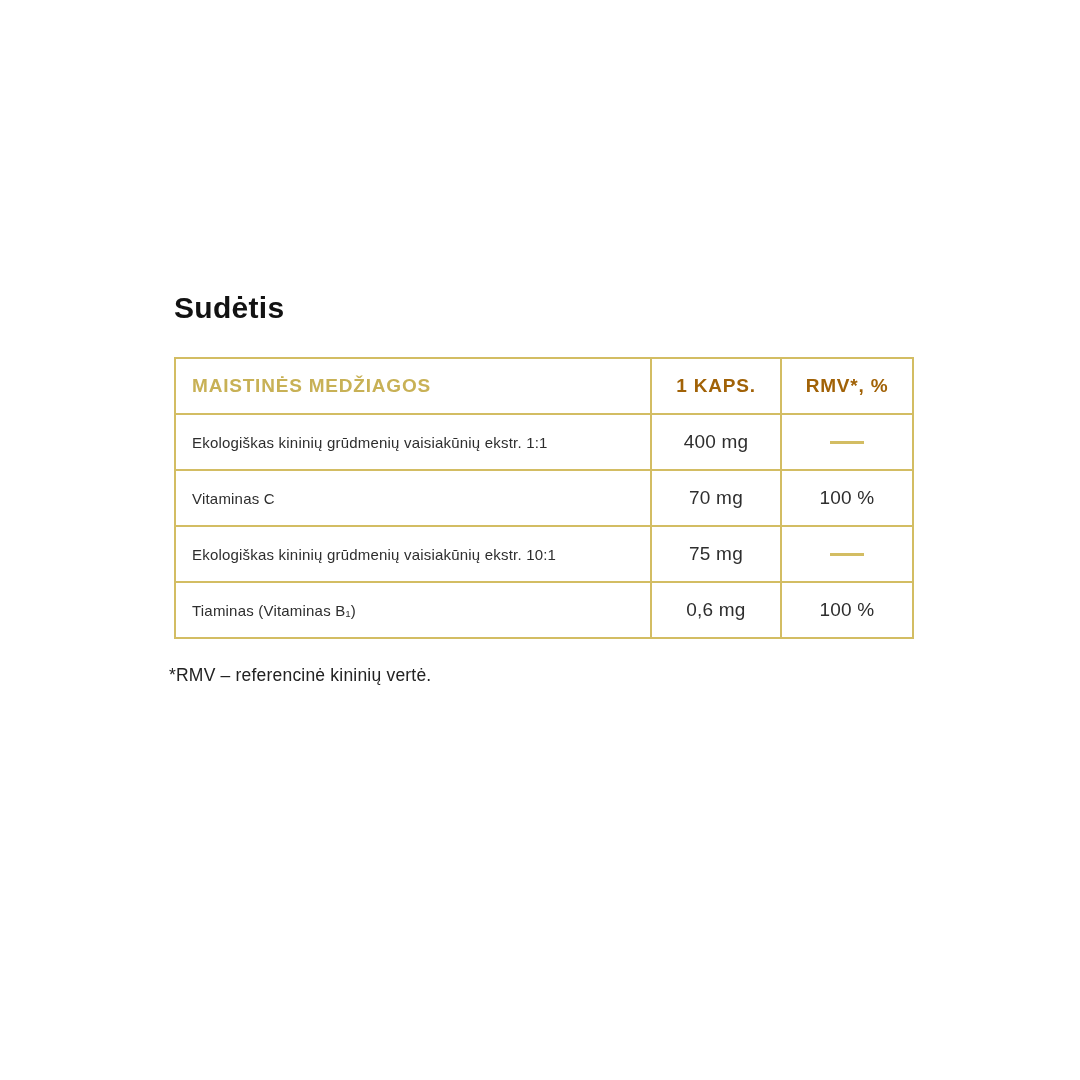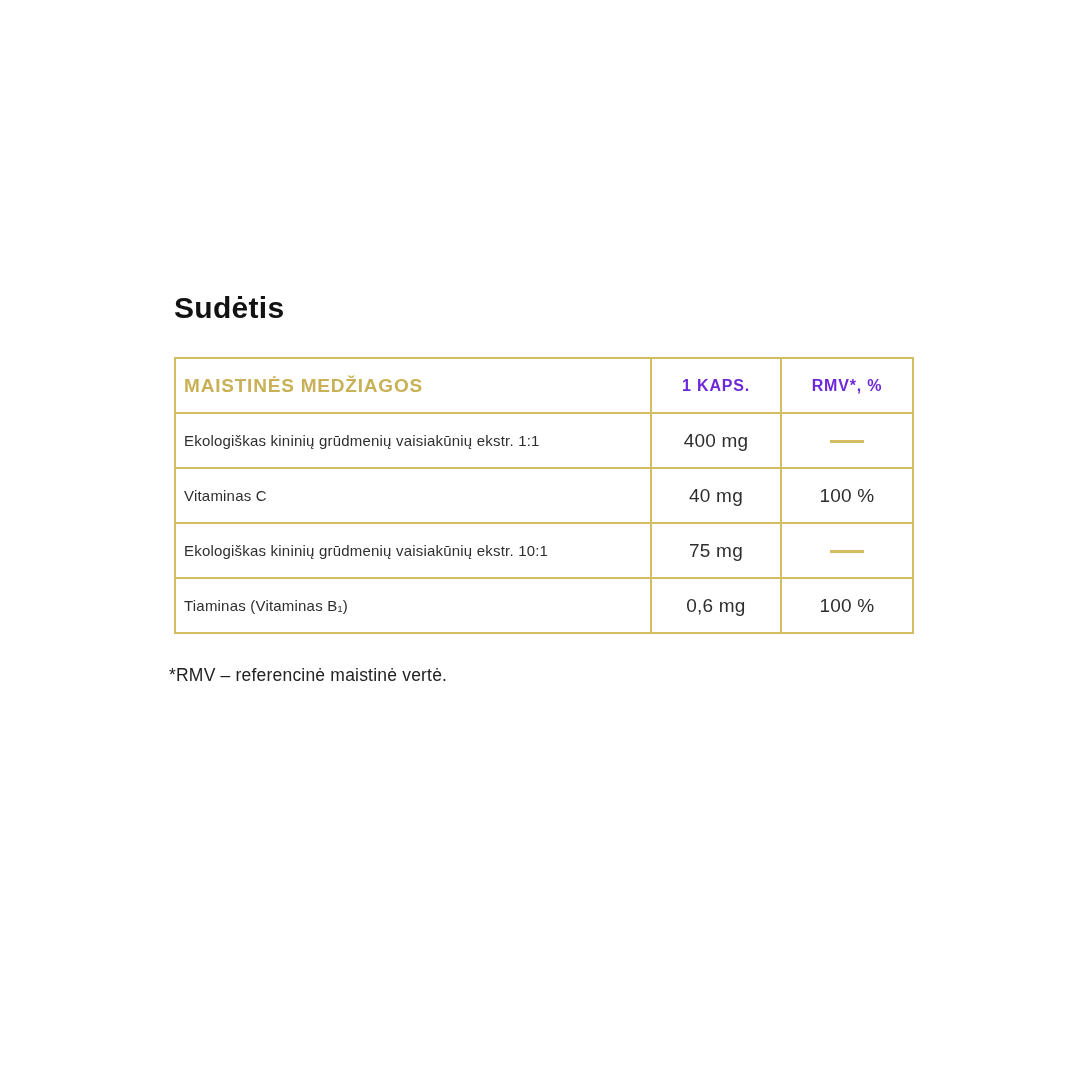--- a/index.html
+++ b/index.html
@@ -29,41 +29,41 @@
     left: 174px;
     top: 357px;
     border-collapse: collapse;
     table-layout: fixed;
     width: 738px;
   }
   table.nutri-table th,
   table.nutri-table td {
     border: 2.5px solid #D3BD63;
     height: 55px;
-    padding: 8px;
+    padding: 16px;
     box-sizing: border-box;
     background: #ffffff;
   }
   .col-name  { width: 476px; }
   .col-kaps  { width: 130px; }
   .col-rmv   { width: 132px; }
   th.cell-name {
     text-align: left;
     padding-left: 21px;
     font-size: 19px;
     font-weight: bold;
     letter-spacing: 0.8px;
     color: #C8B156;
   }
   th.cell-center {
     text-align: center;
-    font-size: 16px;
+    font-size: 19px;
     font-weight: bold;
     letter-spacing: 0.8px;
-    color: #6d28d9;
+    color: #a16207;
   }
   td.cell-name {
     text-align: left;
     padding-left: 21px;
     font-size: 15px;
     color: #2E2E2E;
     letter-spacing: 0.2px;
   }
   td.cell-center {
     text-align: center;
@@ -109,31 +109,31 @@
       </tr>
     </thead>
     <tbody>
       <tr>
         <td class="cell-name">Ekologiškas kininių grūdmenių vaisiakūnių ekstr. 1:1</td>
         <td class="cell-center">400 mg</td>
         <td class="cell-center"><span class="na-dash"></span></td>
       </tr>
       <tr>
         <td class="cell-name">Vitaminas C</td>
-        <td class="cell-center">40 mg</td>
+        <td class="cell-center">70 mg</td>
         <td class="cell-center">100 %</td>
       </tr>
       <tr>
         <td class="cell-name">Ekologiškas kininių grūdmenių vaisiakūnių ekstr. 10:1</td>
         <td class="cell-center">75 mg</td>
         <td class="cell-center"><span class="na-dash"></span></td>
       </tr>
       <tr>
         <td class="cell-name">Tiaminas (Vitaminas B₁)</td>
         <td class="cell-center">0,6 mg</td>
         <td class="cell-center">100 %</td>
       </tr>
     </tbody>
   </table>
 
-  <div class="footnote">*RMV – referencinė maistinė vertė.</div>
+  <div class="footnote">*RMV – referencinė kininių vertė.</div>
 
 </div>
 
 </body></html>

